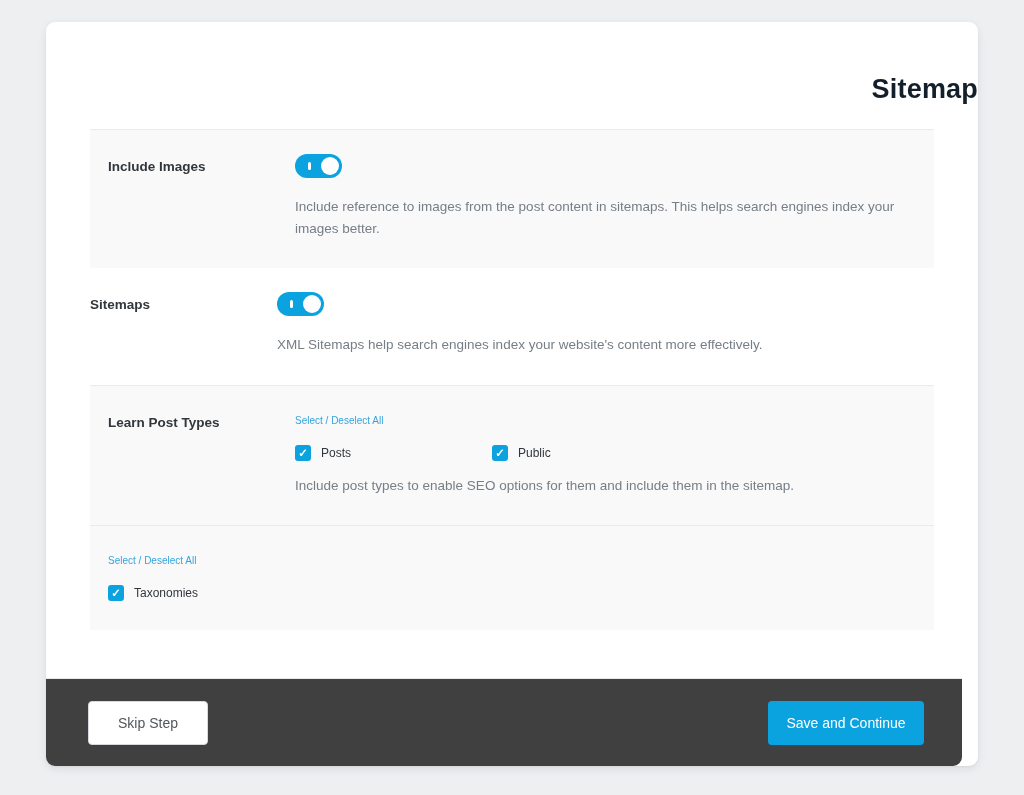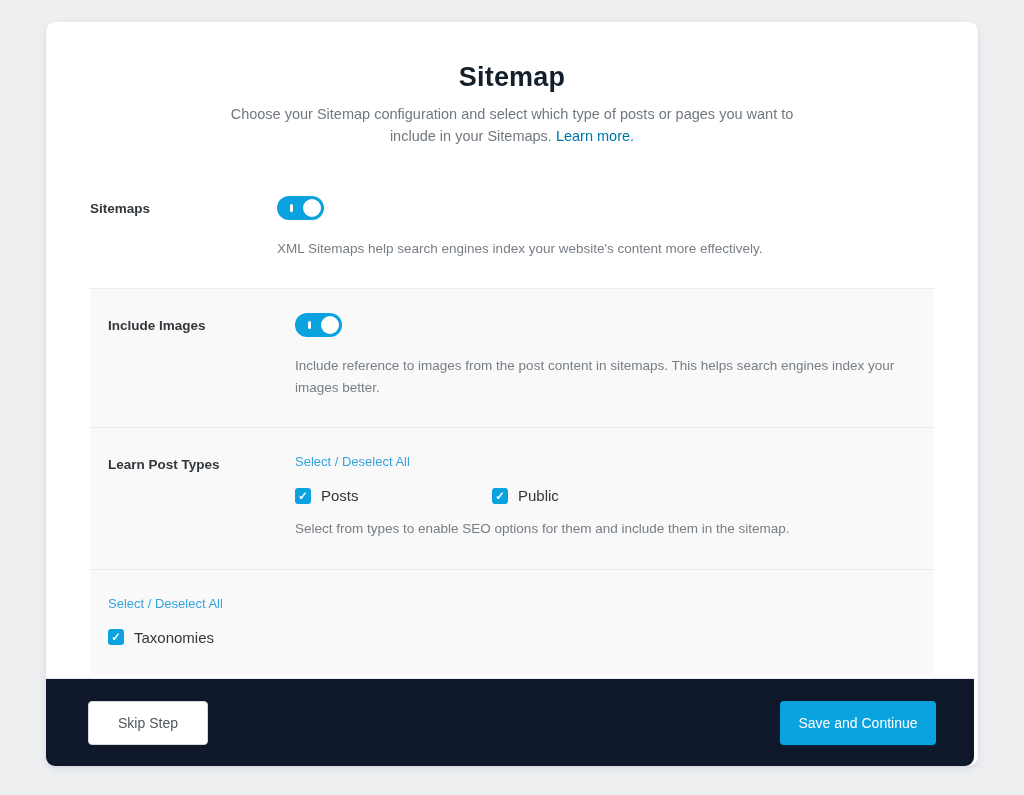--- a/index.html
+++ b/index.html
@@ -17,21 +17,21 @@
   }
   .card{
     position:relative;
     width:932px;height:744px;
     margin:22px 0 0 46px;
     background:#ffffff;
     border-radius:9px;
     box-shadow:0 3px 10px rgba(25,35,50,0.08), 0 1px 2px rgba(0,0,0,0.05);
   }
   
-  .card-header{padding-top:40px;text-align:center;}
+  .card-header{padding-top:52px;text-align:right;}
   .page-title{
     margin:0;font-size:27px;line-height:1.15;font-weight:700;
     color:#13202b;letter-spacing:0.2px;
   }
   .page-subtitle{
     margin:11px auto 0;width:640px;
     font-size:14.5px;line-height:1.5;color:#70787f;
   }
   .page-subtitle a{color:var(--link);text-decoration:none;cursor:pointer;}
   
@@ -65,47 +65,47 @@
     background:#ffffff;
   }
   .toggle .on-bar{
     position:absolute;top:8px;left:13px;
     width:3px;height:8px;border-radius:2px;
     background:#ffffff;
   }
   
   .select-all{
     display:inline-block;
-    font-size:13px;color:var(--select-link);
+    font-size:10px;color:var(--select-link);
     text-decoration:none;cursor:pointer;
     padding-top:2px;
     text-align:center;
   }
   
   .checkbox-grid{margin-top:17px;display:flex;}
   .checkbox-item{
     display:inline-flex;align-items:center;
     width:197px;cursor:pointer;
   }
   .checkbox-box{
     width:16px;height:16px;border-radius:3px;
     background:var(--accent);
     color:#ffffff;font-size:11.5px;line-height:16px;
     text-align:center;font-weight:700;
     flex-shrink:0;
   }
   .checkbox-text{
     margin-left:10px;
-    font-size:15px;color:#32373c;
+    font-size:12px;color:#32373c;
   }
   
   .card-footer{
-    position:absolute;left:0;right:4px;bottom:0;
+    position:absolute;left:0;right:16px;bottom:0;
     height:88px;
-    background:#0f172a;
+    background:#404040;
     border-top:1px solid #e7e9ec;
     border-radius:0 0 9px 9px;
     display:flex;align-items:center;justify-content:space-between;
     padding:0 38px 0 42px;
   }
   .btn{
     height:44px;border-radius:4px;
     font-family:"Liberation Sans", sans-serif;
     font-size:14px;cursor:pointer;
   }
@@ -124,66 +124,61 @@
     box-shadow:0 1px 2px rgba(10,120,170,0.25);
   }
 </style>
 </head>
 <body>
 
 <div class="card">
 
   <div class="card-header">
     <h1 class="page-title">Sitemap</h1>
-    <p class="page-subtitle">
-      <span>Choose your Sitemap configuration and select which type of posts or pages you want to</span><br>
-      <span>include in your Sitemaps.</span>
-      <a>Learn more.</a>
-    </p>
   </div>
 
   <div class="form">
+
+    <div class="row row-gray">
+      <div class="row-label">Include Images</div>
+      <div class="row-content">
+        <span class="toggle">
+          <span class="on-bar"></span>
+          <span class="knob"></span>
+        </span>
+        <div class="row-desc">Include reference to images from the post content in sitemaps. This helps search engines index your images better.</div>
+      </div>
+    </div>
 
     <div class="row row-plain">
       <div class="row-label">Sitemaps</div>
       <div class="row-content">
         <span class="toggle">
           <span class="on-bar"></span>
           <span class="knob"></span>
         </span>
         <div class="row-desc">XML Sitemaps help search engines index your website's content more effectively.</div>
-      </div>
-    </div>
-
-    <div class="row row-gray">
-      <div class="row-label">Include Images</div>
-      <div class="row-content">
-        <span class="toggle">
-          <span class="on-bar"></span>
-          <span class="knob"></span>
-        </span>
-        <div class="row-desc">Include reference to images from the post content in sitemaps. This helps search engines index your images better.</div>
       </div>
     </div>
 
     <div class="row row-gray">
       <div class="row-label">Learn Post Types</div>
       <div class="row-content">
         <a class="select-all">Select / Deselect All</a>
         <div class="checkbox-grid">
           <span class="checkbox-item">
             <span class="checkbox-box">✓</span>
             <span class="checkbox-text">Posts</span>
           </span>
           <span class="checkbox-item">
             <span class="checkbox-box">✓</span>
             <span class="checkbox-text">Public</span>
           </span>
         </div>
-        <div class="row-desc">Select from types to enable SEO options for them and include them in the sitemap.</div>
+        <div class="row-desc">Include post types to enable SEO options for them and include them in the sitemap.</div>
       </div>
     </div>
 
     <div class="row row-gray">
       <div class="row-content">
         <a class="select-all">Select / Deselect All</a>
         <div class="checkbox-grid">
           <span class="checkbox-item">
             <span class="checkbox-box">✓</span>
             <span class="checkbox-text">Taxonomies</span>

